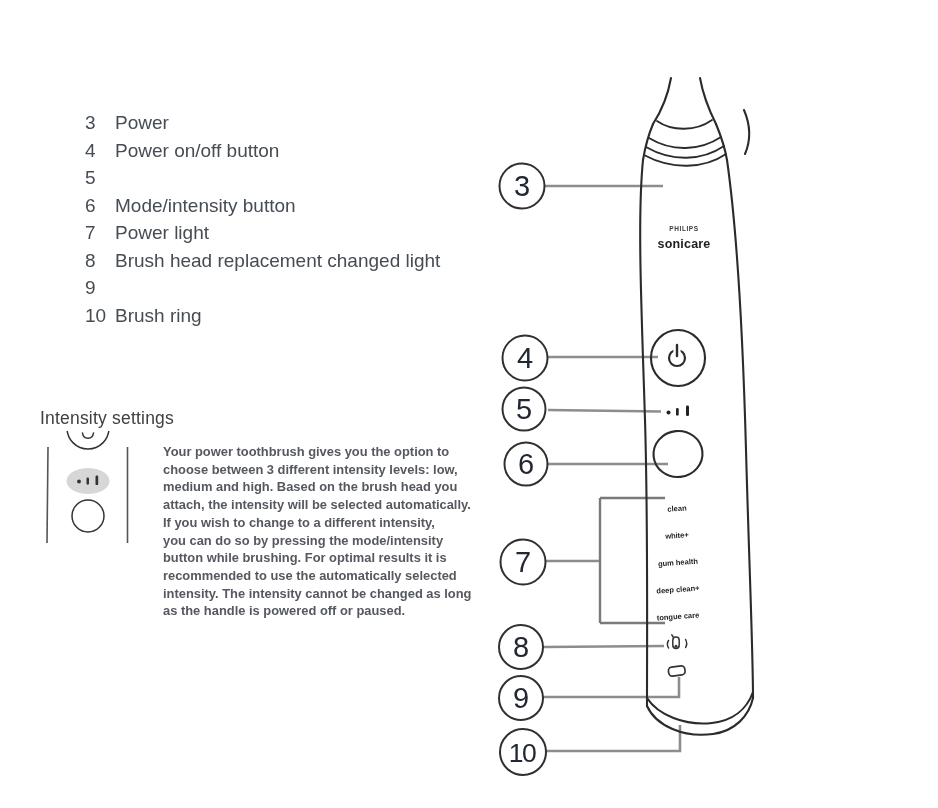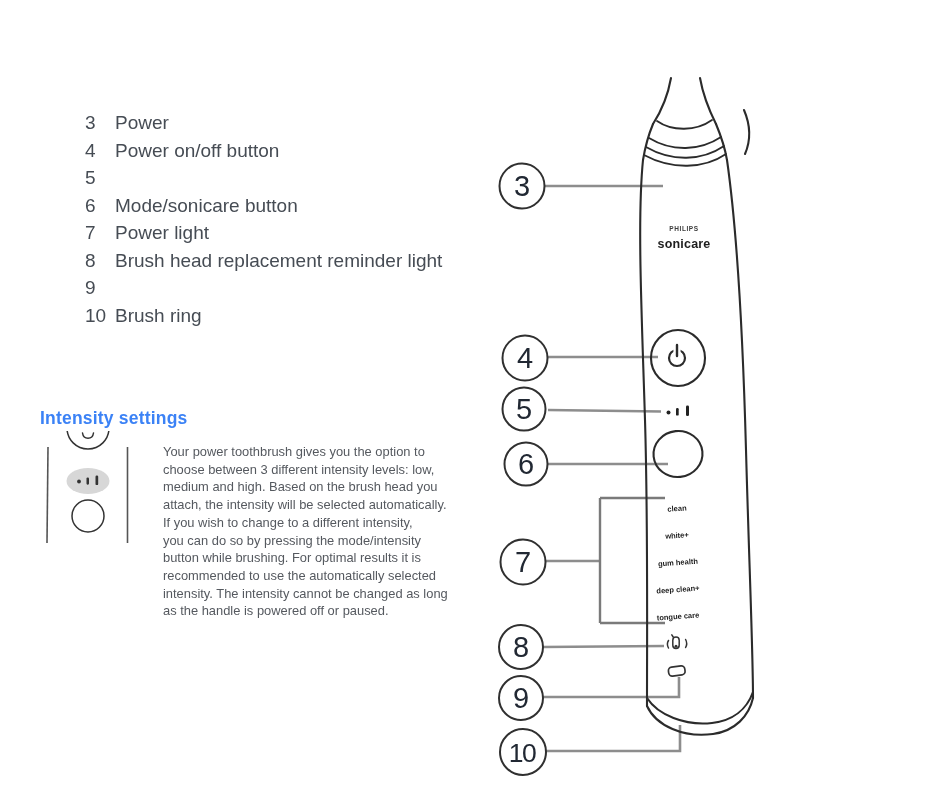--- a/index.html
+++ b/index.html
@@ -10,25 +10,25 @@
   
   .parts-list {
     position:absolute; left:85px; top:109px; margin:0; padding:0;
     list-style:none; color:#464c54; font-size:19px; line-height:27.5px;
   }
   .parts-list li { display:flex; }
   .parts-list .num { flex:0 0 30px; }
   
   .intensity-heading {
     position:absolute; left:40px; top:408px; margin:0;
-    font-size:17.5px; font-weight:bold; color:#3b82f6; letter-spacing:.2px;
+    font-size:17.5px; font-weight:normal; color:#404040; letter-spacing:.2px;
   }
   .intensity-body {
     position:absolute; left:163px; top:443px; width:345px; margin:0;
-    font-size:12.9px; line-height:17.7px; color:#55595f; white-space:pre-line;
+    font-size:12.9px; line-height:17.7px; color:#55595f; white-space:pre-line;font-weight:bold;
   }
   .thumb-svg { position:absolute; left:40px; top:431px; }
   .diagram-svg { position:absolute; left:440px; top:40px; }
   
   .callout-num {
     font-family:"Liberation Sans", sans-serif; font-size:29px; fill:#212833;
     text-anchor:middle;
   }
   .callout-num.two-digit { font-size:26.5px; letter-spacing:-1.5px; }
   .mode-label {
@@ -62,29 +62,29 @@
     </li>
     <li>
       <span class="num">4</span>
       <span>Power on/off button</span>
     </li>
     <li>
       <span class="num">5</span>
     </li>
     <li>
       <span class="num">6</span>
-      <span>Mode/sonicare button</span>
+      <span>Mode/intensity button</span>
     </li>
     <li>
       <span class="num">7</span>
       <span>Power light</span>
     </li>
     <li>
       <span class="num">8</span>
-      <span>Brush head replacement reminder light</span>
+      <span>Brush head replacement changed light</span>
     </li>
     <li>
       <span class="num">9</span>
     </li>
     <li>
       <span class="num">10</span>
       <span>Brush ring</span>
     </li>
   </ol>
 

